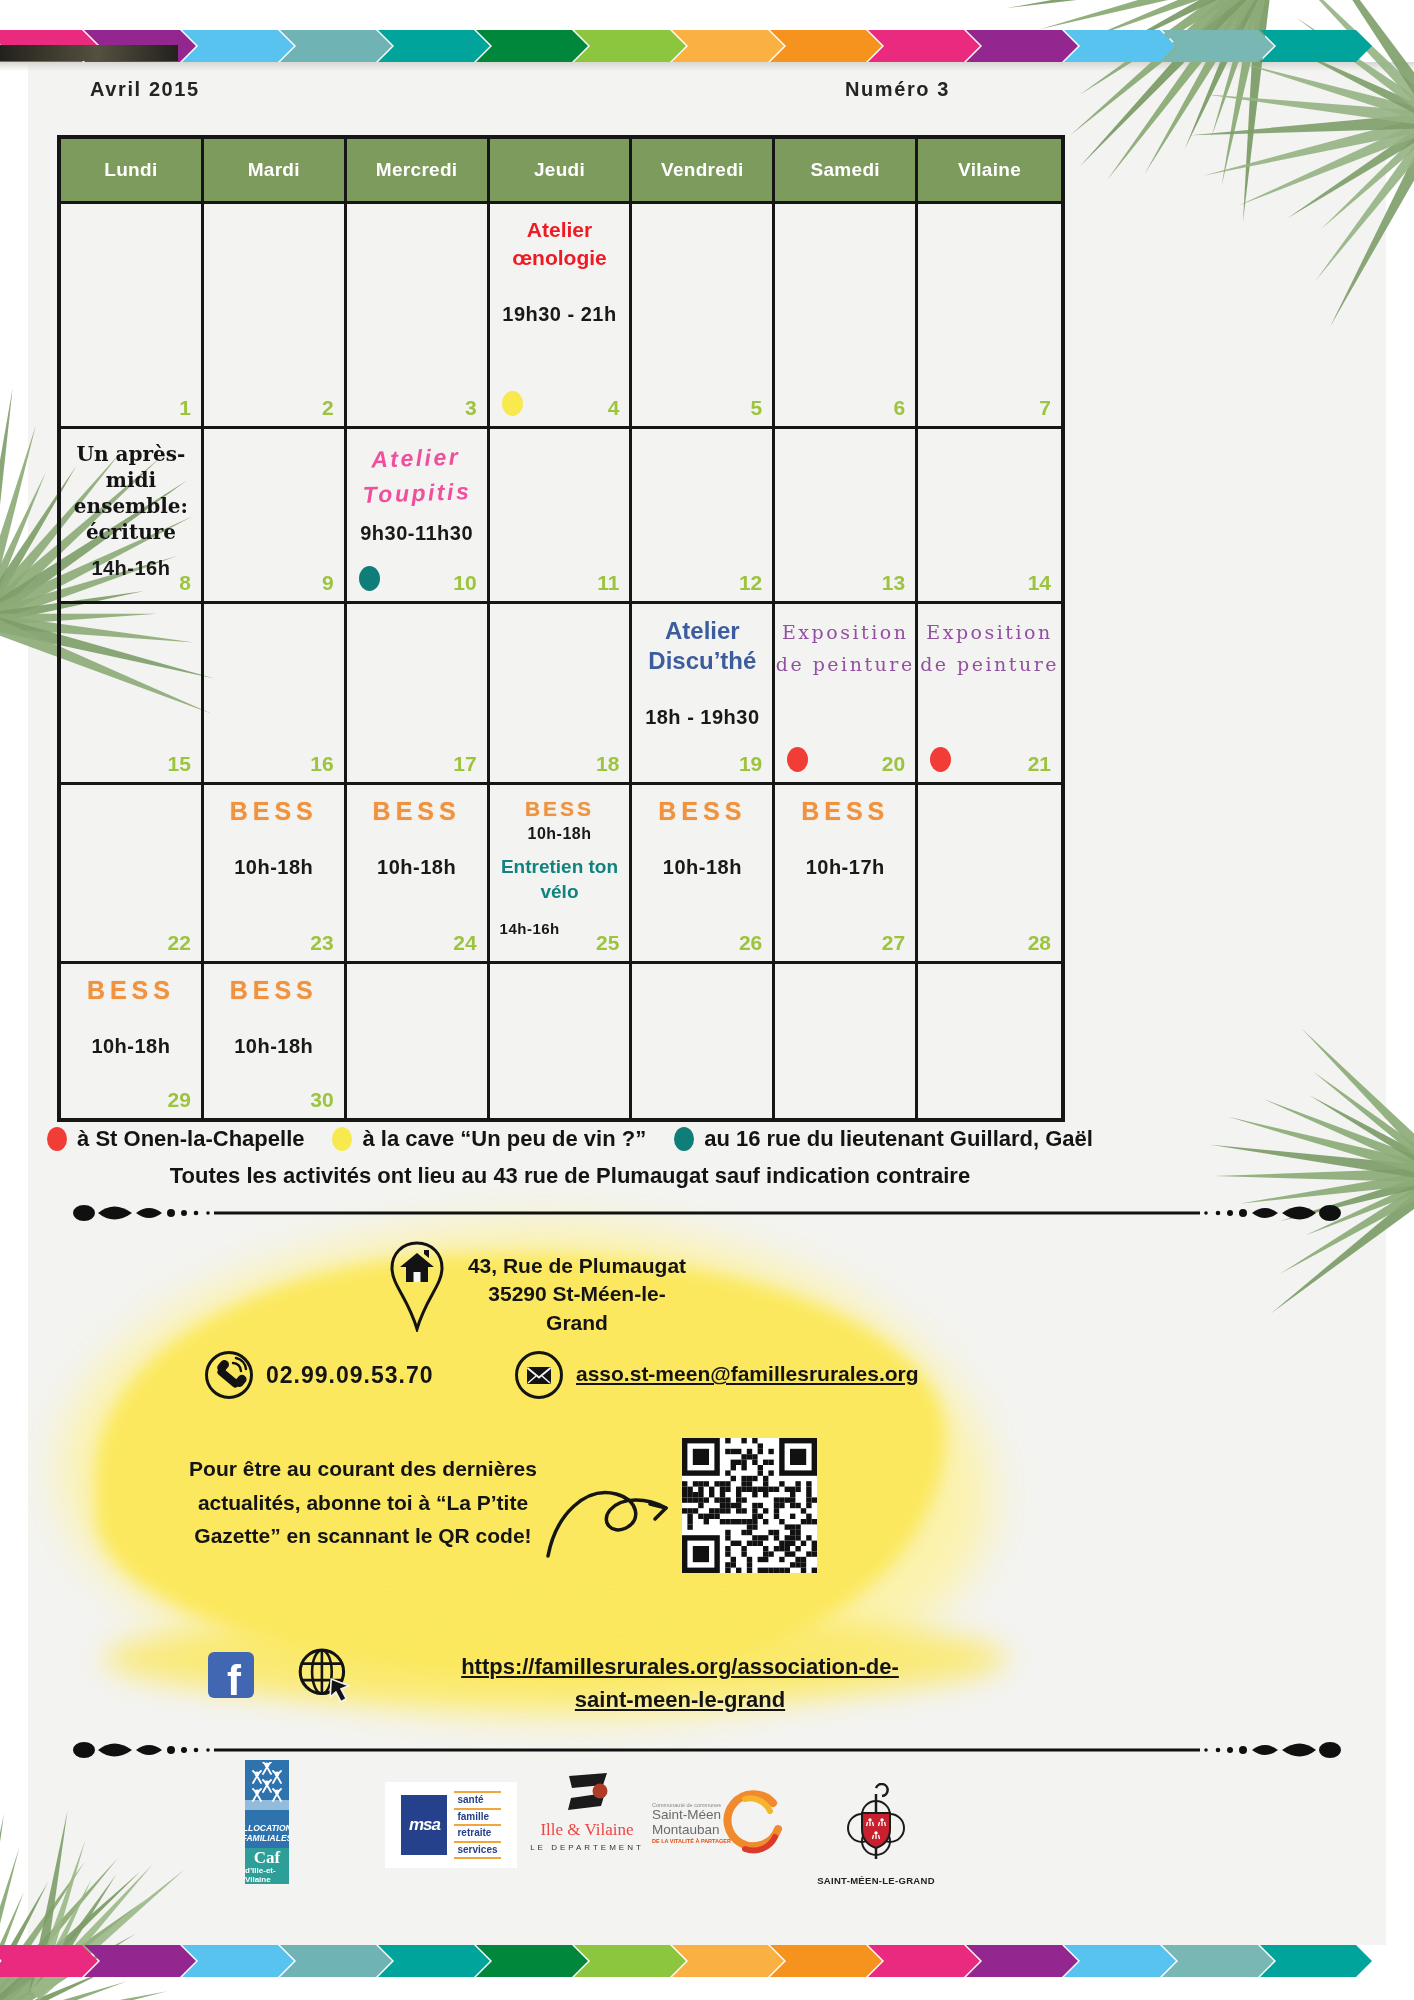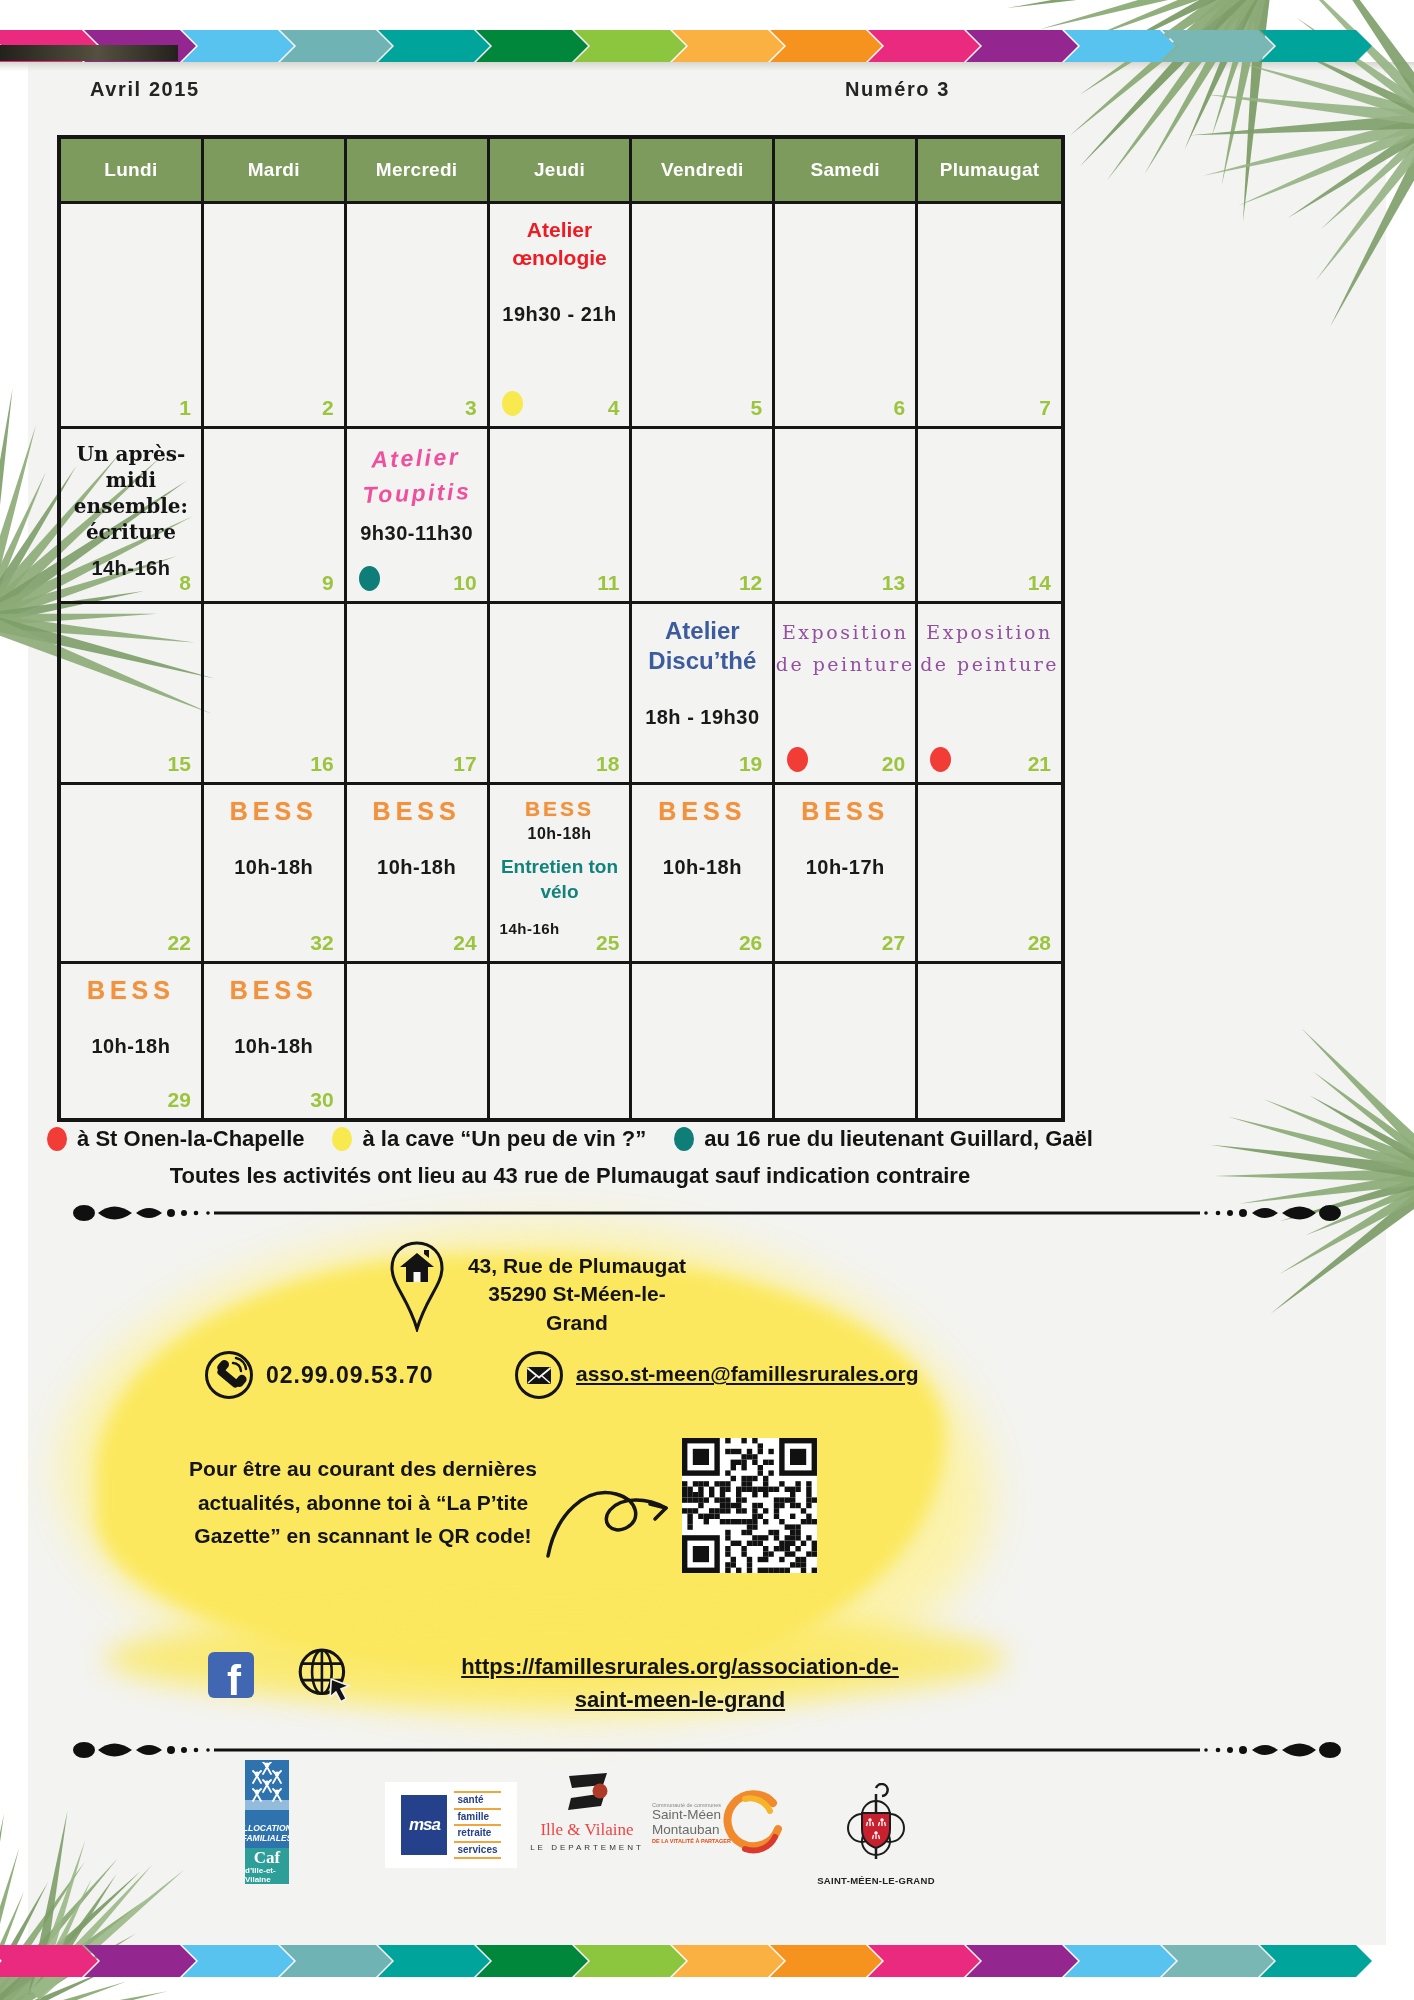--- a/index.html
+++ b/index.html
@@ -228,21 +228,21 @@
   <div class="abs hdr-right">Numéro 3</div>
 
   <div class="abs calendar">
     <div class="cal-head">
         <div class="dayh">Lundi</div>
         <div class="dayh">Mardi</div>
         <div class="dayh">Mercredi</div>
         <div class="dayh">Jeudi</div>
         <div class="dayh">Vendredi</div>
         <div class="dayh">Samedi</div>
-        <div class="dayh">Plumaugat</div>
+        <div class="dayh">Vilaine</div>
       </div>
     <div class="cal-body">
         <div class="crow w1">
           <div class="cell">
             <div class="date">1</div>
           </div>
           <div class="cell">
             <div class="date">2</div>
           </div>
           <div class="cell">
@@ -342,21 +342,21 @@
         </div>
         <div class="crow w4">
           <div class="cell">
             <div class="date">22</div>
           </div>
           <div class="cell">
             <div class="evs">
               <div class="ev ev-bess">BESS</div>
               <div class="ev ev-time gap">10h-18h</div>
             </div>
-            <div class="date">32</div>
+            <div class="date">23</div>
           </div>
           <div class="cell">
             <div class="evs">
               <div class="ev ev-bess">BESS</div>
               <div class="ev ev-time gap">10h-18h</div>
             </div>
             <div class="date">24</div>
           </div>
           <div class="cell">
             <div class="evs">

